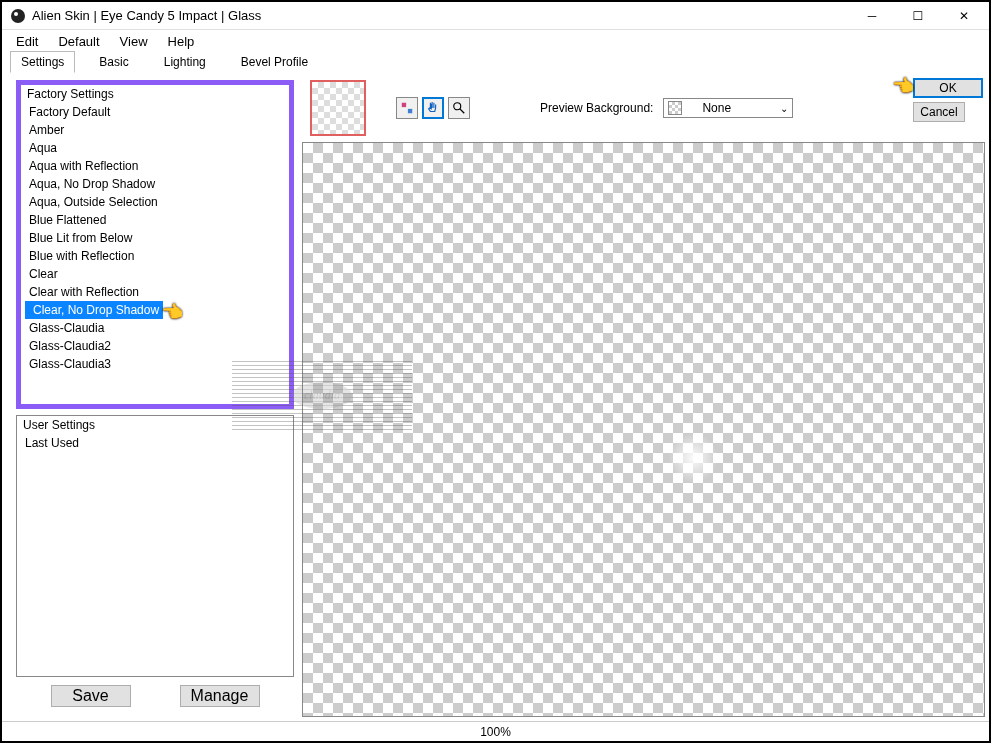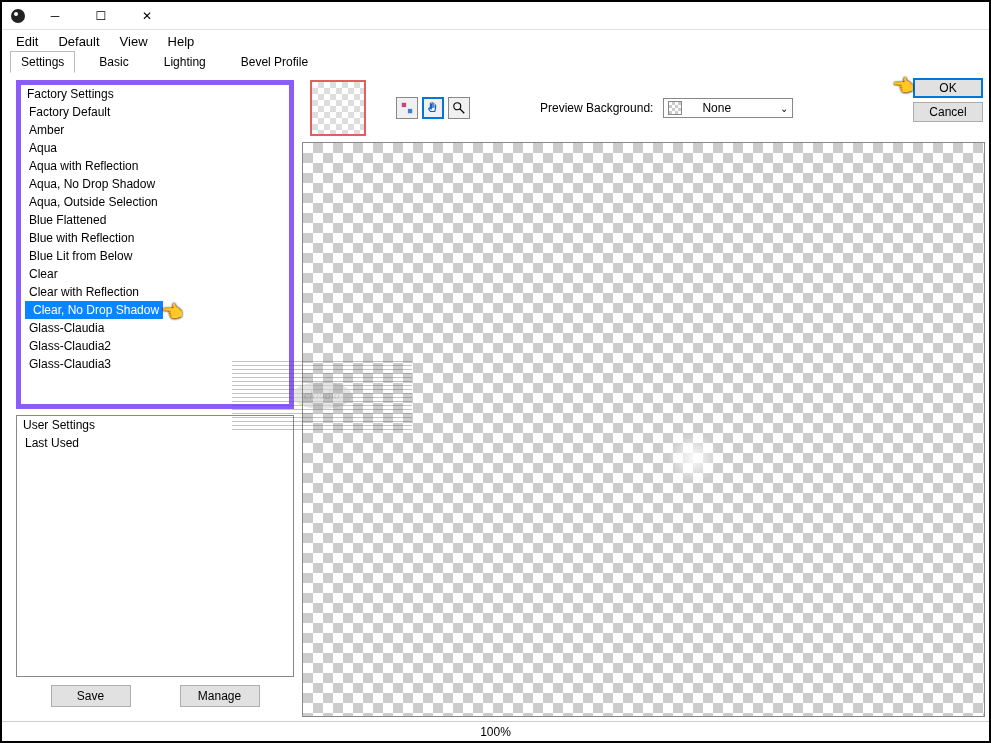--- a/index.html
+++ b/index.html
@@ -102,21 +102,21 @@
     .btn-row {
       display: flex;
       justify-content: space-around;
       padding: 8px 10px;
     }
     .btn {
       width: 80px;
       height: 22px;
       background: #e1e1e1;
       border: 1px solid #adadad;
-      font-size: 12px;
+      font-size: 16px;
       text-align: center;
       line-height: 20px;
     }
     .preview-area {
       flex: 1;
       display: flex;
       flex-direction: column;
       position: relative;
     }
     .preview-top {
@@ -177,21 +177,21 @@
     .ok-btn {
       width: 70px; height: 20px;
       border: 2px solid #0078d7;
       background: #e1e1e1;
       font-size: 12px;
       text-align: center;
       line-height: 16px;
       position: relative;
     }
     .cancel-btn {
-      width: 70px; height: 20px;
+      width: 52px; height: 20px;
       border: 1px solid #adadad;
       background: #e1e1e1;
       font-size: 12px;
       text-align: center;
       line-height: 18px;
     }
     .canvas {
       flex: 1;
       margin: 0 4px 4px 0;
       border: 1px solid #888;
@@ -250,20 +250,21 @@
 </head>
 <body>
 
 <div class="titlebar">
   <span class="titlebar-icon">
     <svg viewBox="0 0 16 16">
         <circle cx="8" cy="8" r="7" fill="#222"></circle>
         <circle cx="6" cy="6" r="2" fill="#fff"></circle>
       </svg>
   </span>
+  <span class="titlebar-text">Alien Skin | Eye Candy 5 Impact | Glass</span>
   <div class="win-controls">
     <div class="win-btn">─</div>
     <div class="win-btn">☐</div>
     <div class="win-btn">✕</div>
   </div>
 </div>
 
 <div class="menubar">
   <span class="menu-item">Edit</span>
   <span class="menu-item">Default</span>
@@ -282,22 +283,22 @@
   <div class="left-panel">
     <div class="listbox">
       <div class="list-header">Factory Settings</div>
       <div class="list-item">Factory Default</div>
       <div class="list-item">Amber</div>
       <div class="list-item">Aqua</div>
       <div class="list-item">Aqua with Reflection</div>
       <div class="list-item">Aqua, No Drop Shadow</div>
       <div class="list-item">Aqua, Outside Selection</div>
       <div class="list-item">Blue Flattened</div>
+      <div class="list-item">Blue Lit from Below</div>
       <div class="list-item">Blue with Reflection</div>
-      <div class="list-item">Blue Lit from Below</div>
       <div class="list-item">Clear</div>
       <div class="list-item">Clear with Reflection</div>
       <div><span class="list-item selected">Clear, No Drop Shadow</span></div>
       <div class="list-item">Glass-Claudia</div>
       <div class="list-item">Glass-Claudia2</div>
       <div class="list-item">Glass-Claudia3</div>
     </div>
     <div class="listbox2">
       <div class="list-header">User Settings</div>
       <div class="list-item">Last Used</div>

